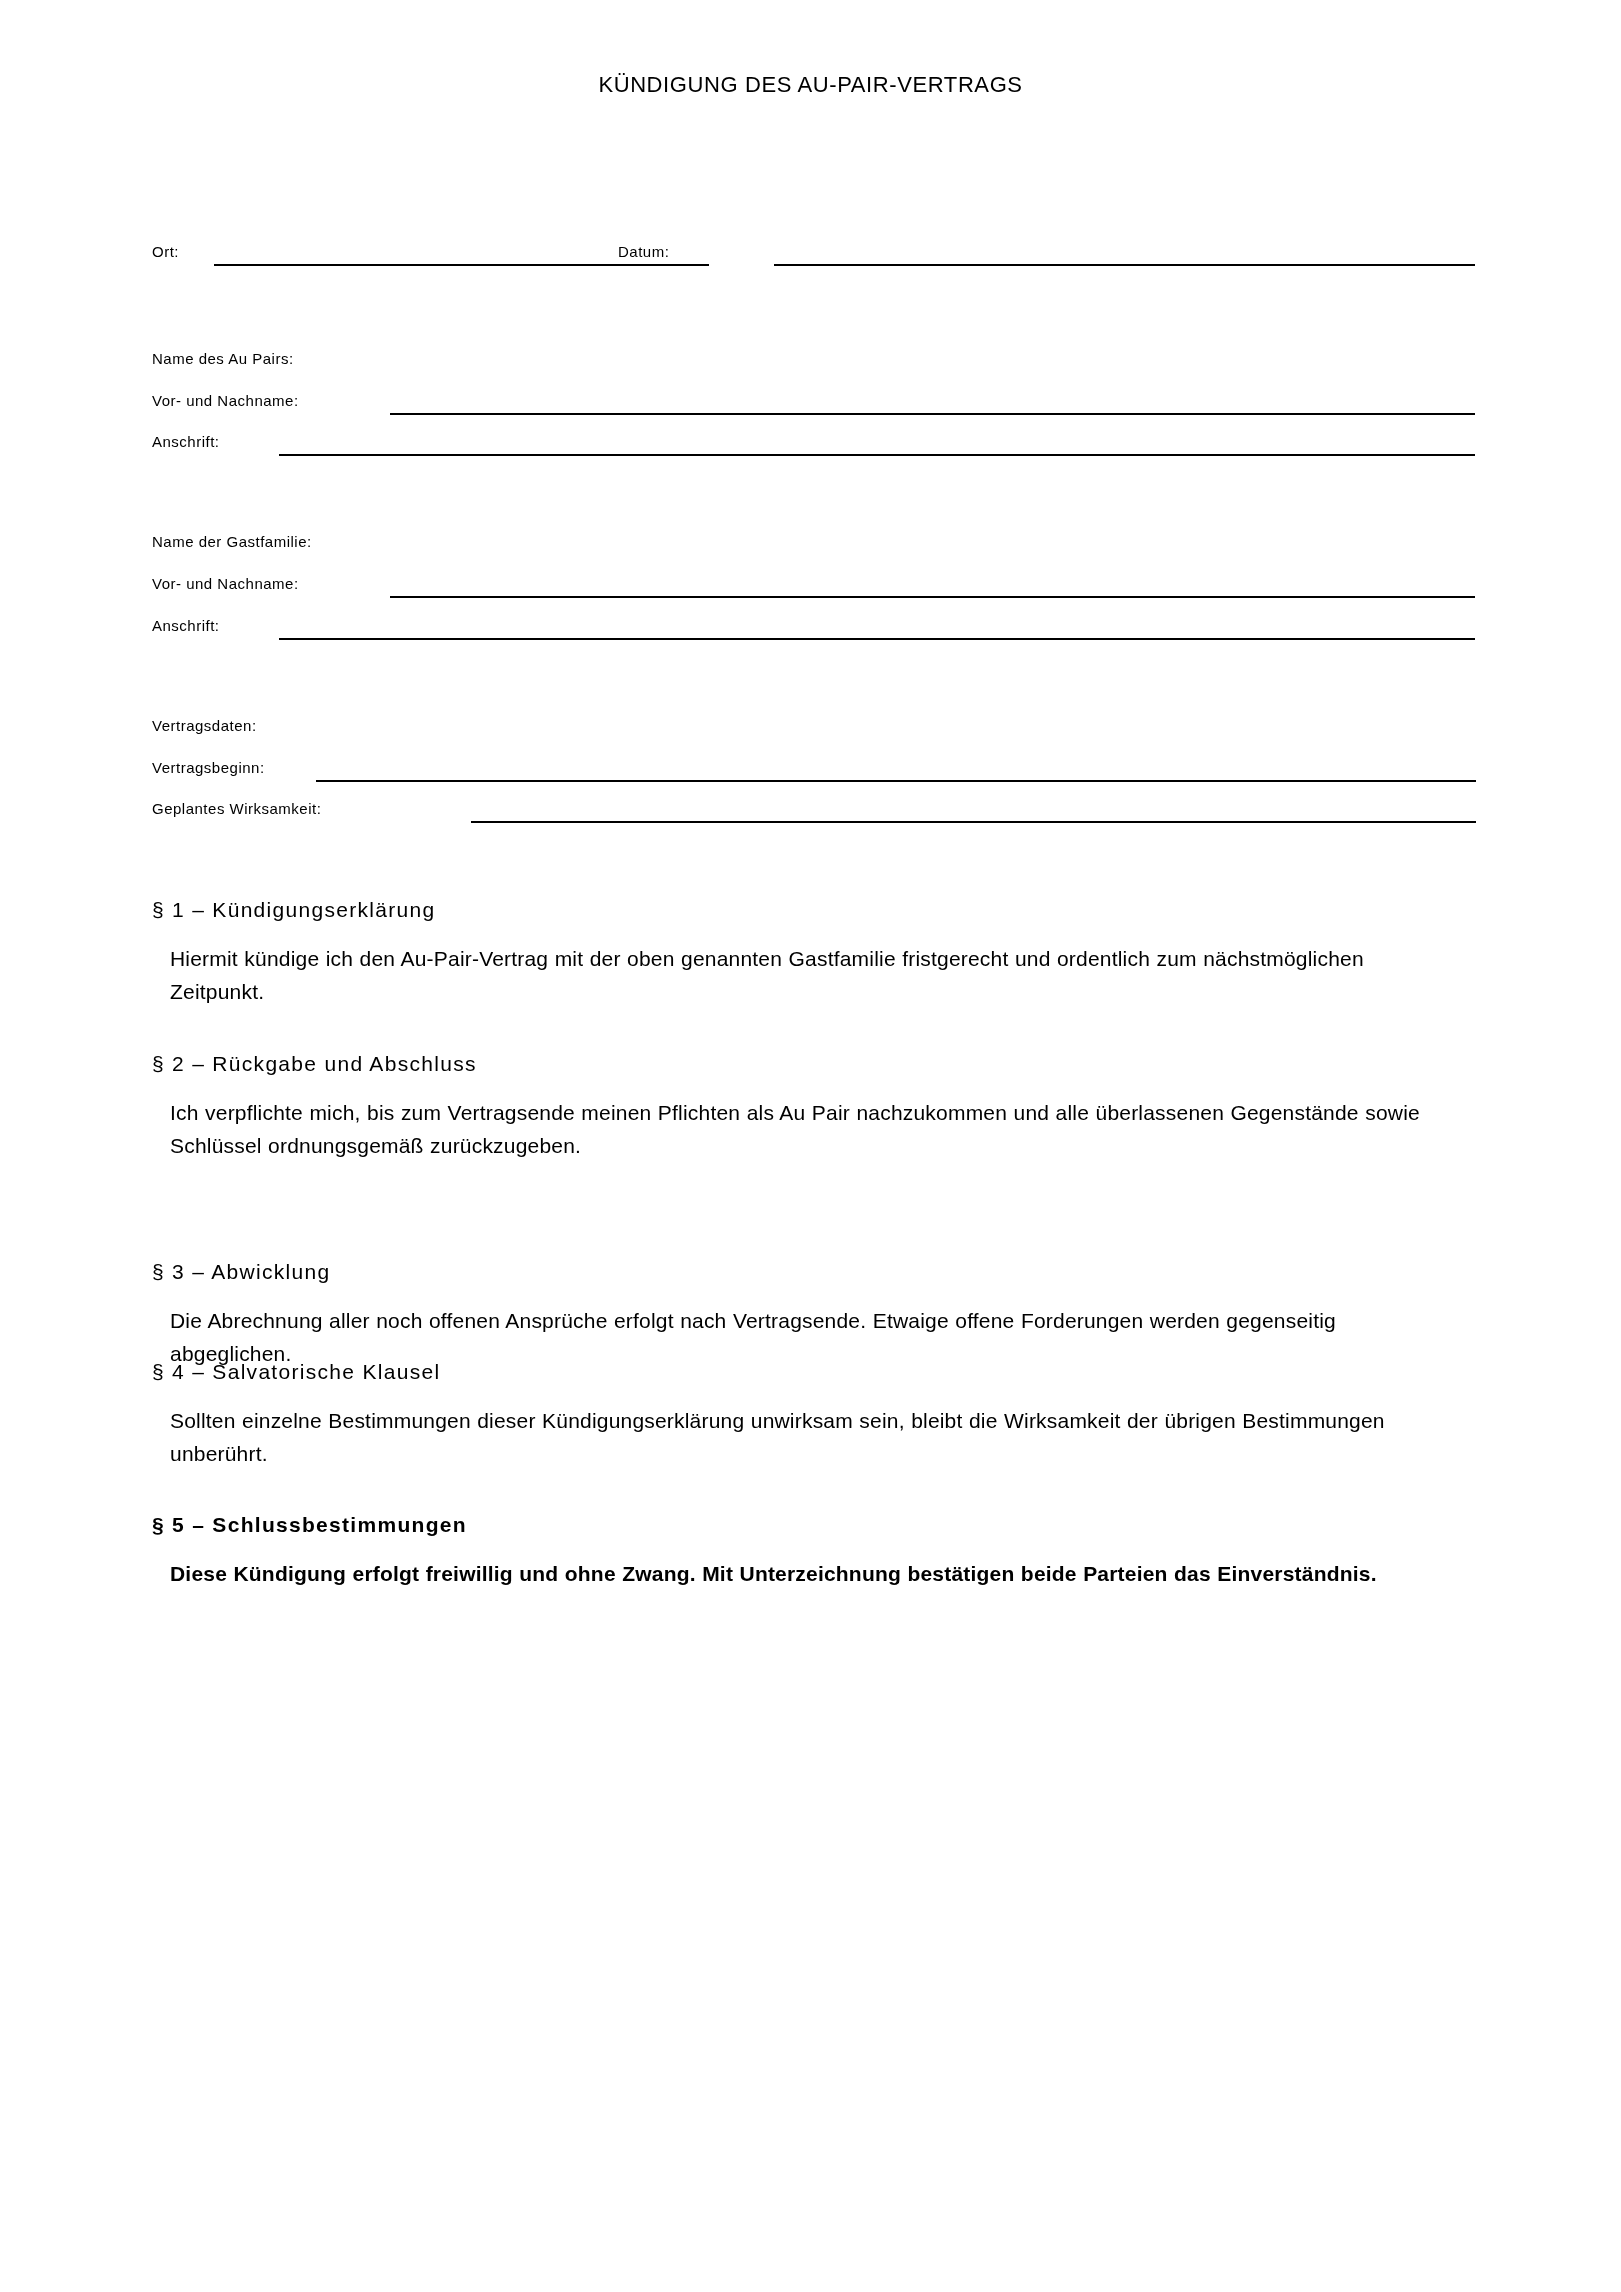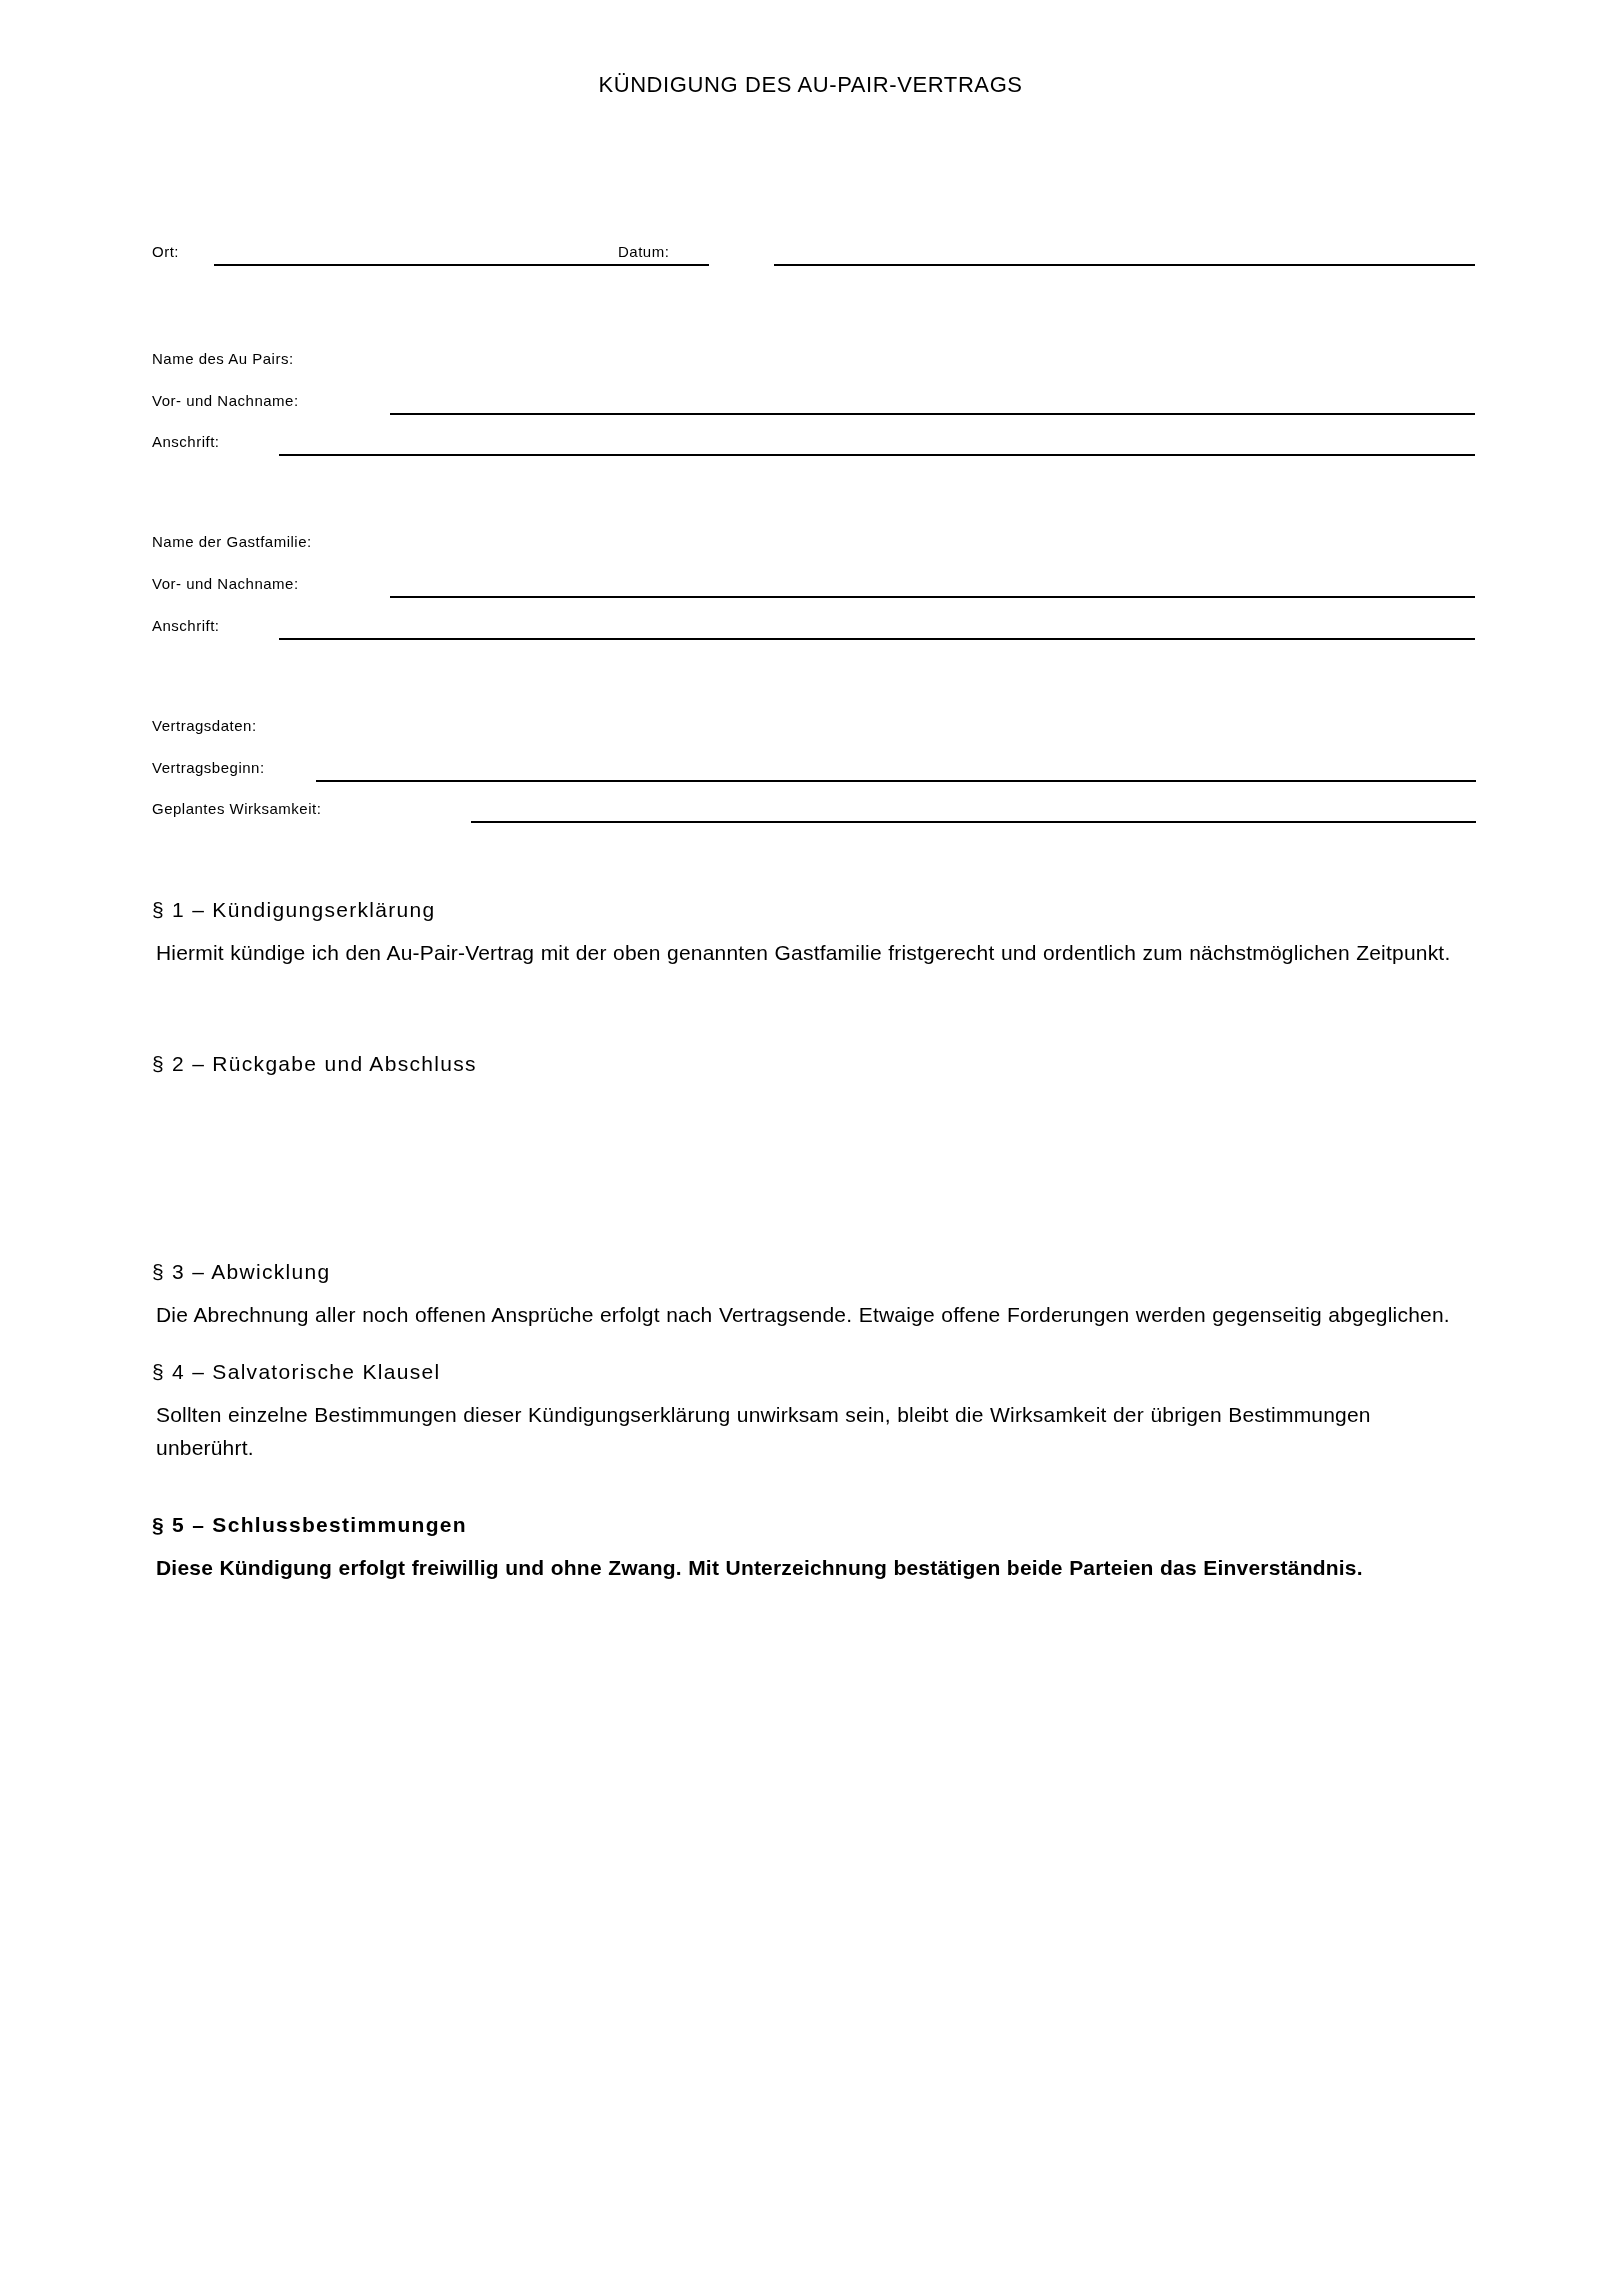--- a/index.html
+++ b/index.html
@@ -65,21 +65,21 @@
     font-size: 21px;
     letter-spacing: 1.3px;
     line-height: 29px;
     margin: 0 0 11.8px 0;
     white-space: nowrap;
   }
   .section-body {
     font-size: 21px;
     letter-spacing: 0.2px;
     line-height: 33px;
-    margin: 4px;
+    margin: 18px;
     text-align: left;
     word-spacing: 0.4px;
   }
 </style>
 </head>
 <body>
 
 <div class="page">
 
   <div class="doc-title">KÜNDIGUNG DES AU-PAIR-VERTRAGS</div>
@@ -133,20 +133,21 @@
     <span class="fill-line" style="left:319px; width:1005px;"></span>
   </div>
 
   <div class="section" style="top:895px;">
     <p class="section-heading">§ 1 – Kündigungserklärung</p>
     <p class="section-body">Hiermit kündige ich den Au-Pair-Vertrag mit der oben genannten Gastfamilie fristgerecht und ordentlich zum nächstmöglichen Zeitpunkt.</p>
   </div>
 
   <div class="section" style="top:1049px;">
     <p class="section-heading">§ 2 – Rückgabe und Abschluss</p>
+    <p class="section-body">Ich verpflichte mich, bis zum Vertragsende meinen Pflichten als Au Pair nachzukommen und alle überlassenen Gegenstände sowie Schlüssel ordnungsgemäß zurückzugeben.</p>
   </div>
 
   <div class="section" style="top:1257px;">
     <p class="section-heading">§ 3 – Abwicklung</p>
     <p class="section-body">Die Abrechnung aller noch offenen Ansprüche erfolgt nach Vertragsende. Etwaige offene Forderungen werden gegenseitig abgeglichen.</p>
   </div>
 
   <div class="section" style="top:1357px;">
     <p class="section-heading">§ 4 – Salvatorische Klausel</p>
     <p class="section-body">Sollten einzelne Bestimmungen dieser Kündigungserklärung unwirksam sein, bleibt die Wirksamkeit der übrigen Bestimmungen unberührt.</p>

